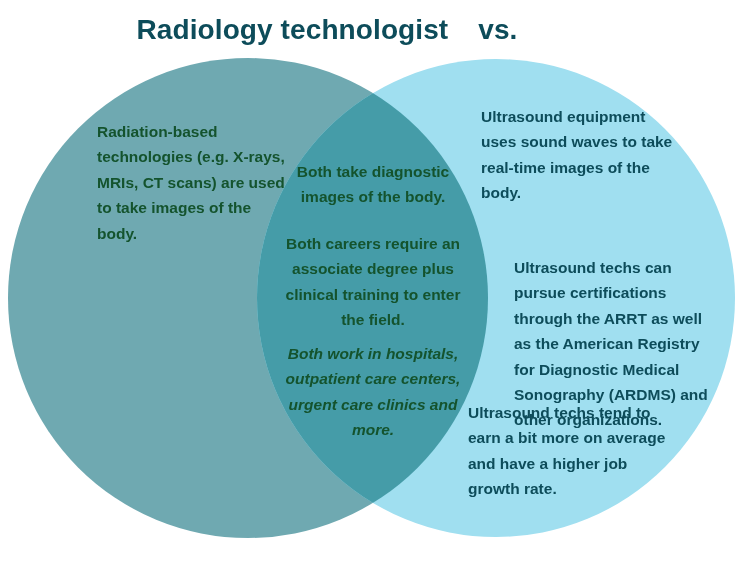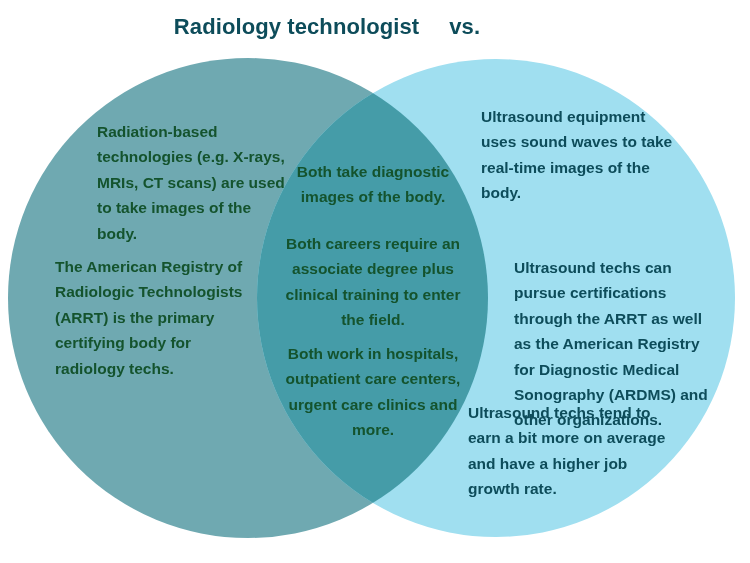--- a/index.html
+++ b/index.html
@@ -7,21 +7,21 @@
     width: 750px; height: 563px;
     background: #ffffff;
     font-family: "Liberation Sans", sans-serif;
     position: relative; overflow: hidden;
   }
   .stage { position: absolute; left: 0; top: 0; width: 750px; height: 563px; }
 
   .title-row {
     position: absolute; left: 0; top: 14px; width: 654px;
     display: flex; justify-content: center; align-items: flex-start; gap: 30px;
-    font-weight: 700; font-size: 22px; letter-spacing: 0.1px;
+    font-weight: 700; font-size: 28px; letter-spacing: 0.1px;
     color: var(--dark, #0D4C5A);
     z-index: 4;
   }
 
   .venn-svg { position: absolute; left: 0; top: 0; z-index: 1; }
 
   .note {
     position: absolute; z-index: 3;
     font-weight: 700; font-size: 15.5px; line-height: 1.64;
     white-space: pre-line;
@@ -30,21 +30,21 @@
   .note.dark   { color: var(--dark, #0D4C5A); }
   .note.center { text-align: center; }
 
   
   .n-l1 { left: 97px;  top: 119px; width: 210px; }
   .n-l2 { left: 55px;  top: 254px; width: 226px; }
   .n-l3 { left: 89px;  top: 392px; width: 216px; }
   
   .n-c1 { left: 261px; top: 159px; width: 224px; }
   .n-c2 { left: 261px; top: 231px; width: 224px; }
-  .n-c3 { left: 261px; top: 341px; width: 224px; }
+  .n-c3 { left: 261px; top: 341px; width: 224px; font-style: italic; }
   
   .n-r1 { left: 481px; top: 104px; width: 216px; }
   .n-r2 { left: 514px; top: 235px; width: 206px; margin-top: 20px; }
   .n-r3 { left: 468px; top: 400px; width: 230px; }
 </style>
 </head>
 <body style="background: rgb(255, 255, 255);">
 
 <div class="stage">
 
@@ -62,25 +62,20 @@
     <circle cx="248" cy="298" r="240" fill="#6FA9B1"></circle>
     <circle cx="496" cy="298" r="239" fill="#A0DFF0"></circle>
     <circle cx="496" cy="298" r="239" clip-path="url(#leftClip)" fill="#459CA8"></circle>
   </svg>
 
   <div class="note white n-l1">Radiation-based
 technologies (e.g. X-rays,
 MRIs, CT scans) are used
 to take images of the
 body.</div>
-  <div class="note white n-l2">The American Registry of
-Radiologic Technologists
-(ARRT) is the primary
-certifying body for
-radiology techs.</div>
 
   <div class="note white center n-c2">Both careers require an
 associate degree plus
 clinical training to enter
 the field.</div>
   <div class="note white center n-c1">Both take diagnostic
 images of the body.</div>
   <div class="note white center n-c3">Both work in hospitals,
 outpatient care centers,
 urgent care clinics and

